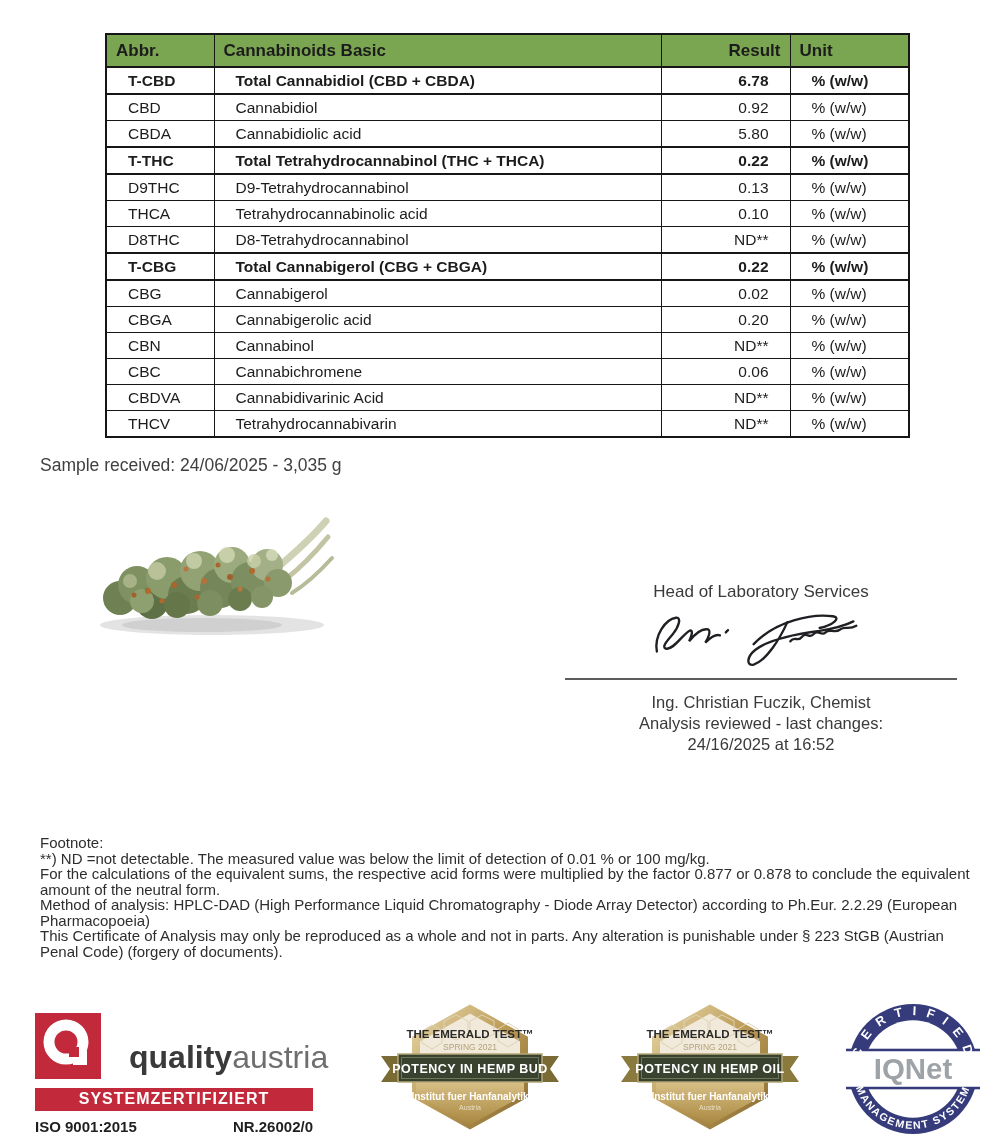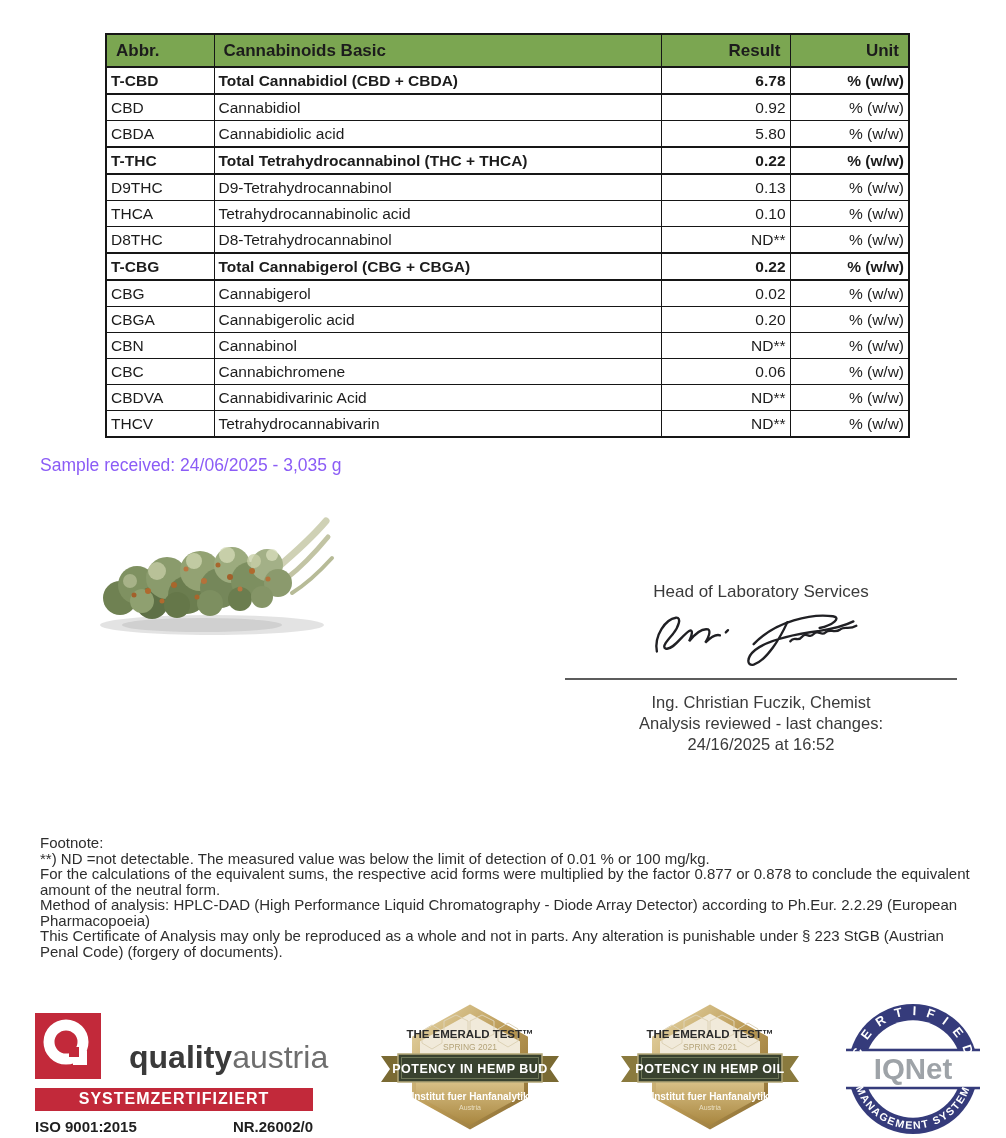--- a/index.html
+++ b/index.html
@@ -7,29 +7,29 @@
         font-family:"Liberation Sans",sans-serif;color:#1c1c1c;}
 
   
   .coa-table-wrap{position:absolute;left:105px;top:33px;}
   table.coa{border-collapse:collapse;table-layout:fixed;width:803px;border:2px solid #161616;}
   table.coa col.c1{width:108px;} table.coa col.c2{width:447px;}
   table.coa col.c3{width:129px;} table.coa col.c4{width:119px;}
   table.coa th{background:#7BA651;font-size:17px;font-weight:bold;height:29px;
                border:1.5px solid #161616;padding:1px 9px;}
   table.coa td{font-size:15.5px;height:23px;border:1px solid #161616;
-               border-left:1.5px solid #161616;border-right:1.5px solid #161616;padding:1px 4px;}
+               border-left:1.5px solid #161616;border-right:1.5px solid #161616;padding:1px 21px;}
   table.coa .col-abbr{text-align:left;}
   table.coa .col-name{text-align:left;}
   table.coa .col-result{text-align:right;}
-  table.coa .col-unit{text-align:right;}
+  table.coa .col-unit{text-align:left;}
   table.coa tr.total td{font-weight:bold;border-top:2px solid #161616;border-bottom:2px solid #161616;}
 
   
-  .sample-received{position:absolute;left:40px;top:455px;font-size:17.5px;color:#8b5cf6;}
+  .sample-received{position:absolute;left:40px;top:455px;font-size:17.5px;color:#404040;}
 
   
   .bud{position:absolute;left:82px;top:503px;}
 
   
   .sig-block{position:absolute;left:565px;top:582px;width:392px;text-align:center;color:#3a3a3a;}
   .sig-title{font-size:17px;margin-bottom:4px;}
   .sig-line{border:none;border-top:2px solid #5c5c5c;margin:2px 0 12px 0;}
   .sig-text{font-size:16.5px;line-height:21px;}
 

